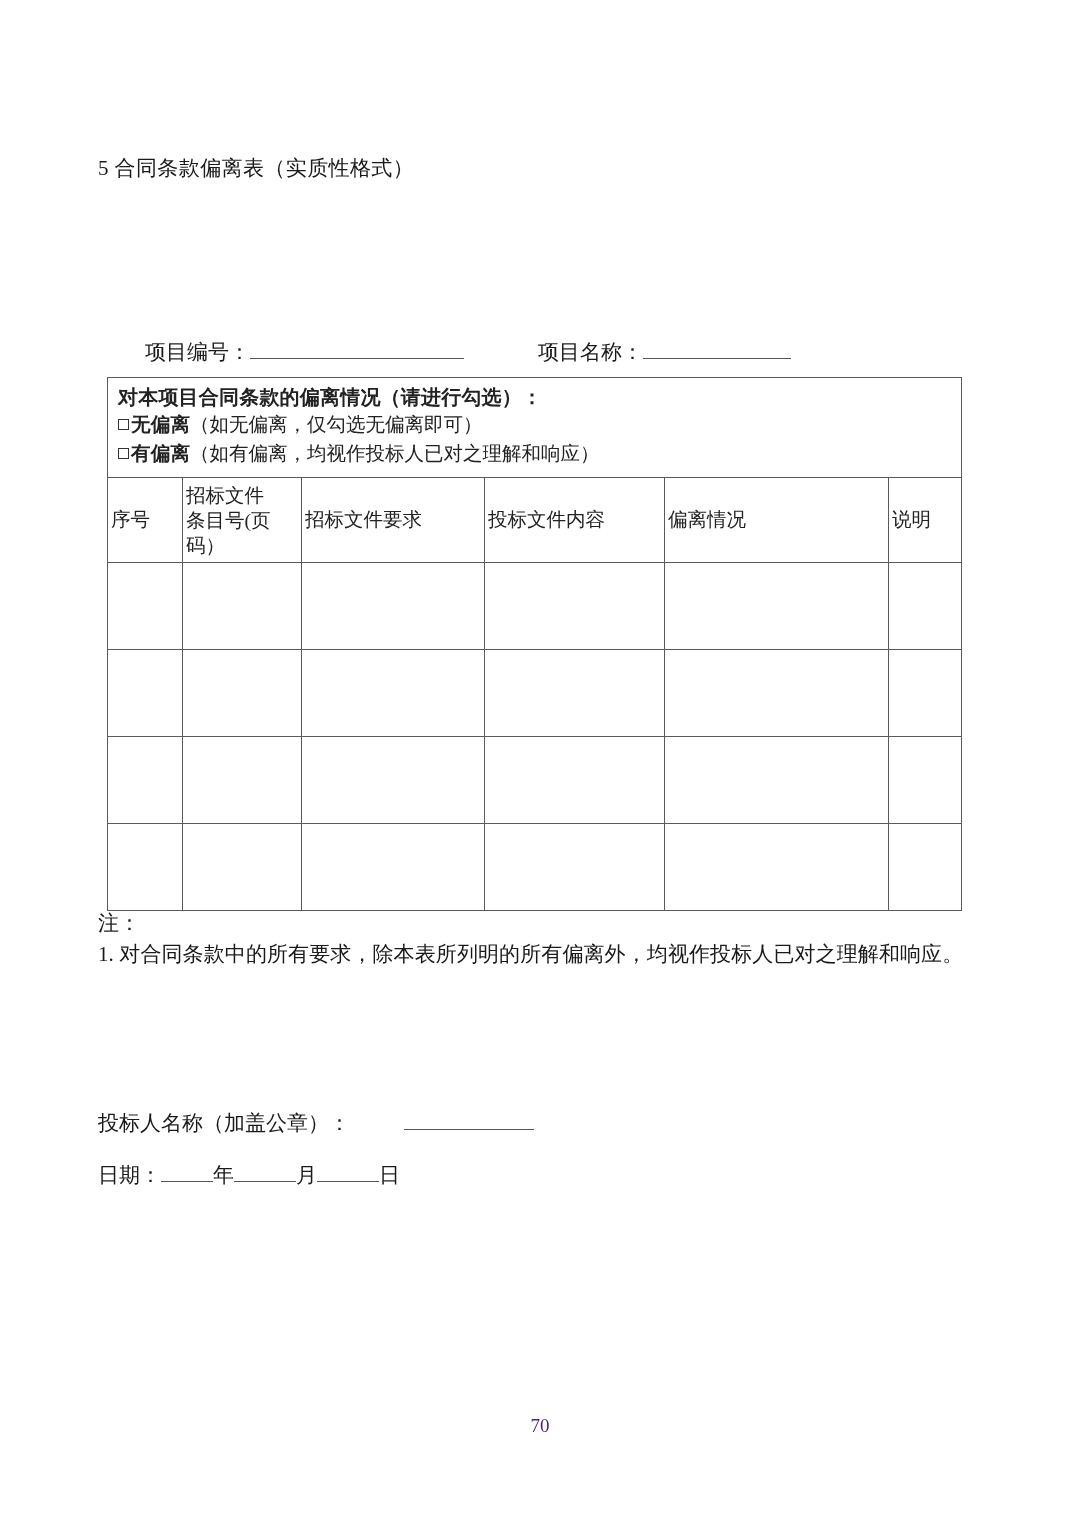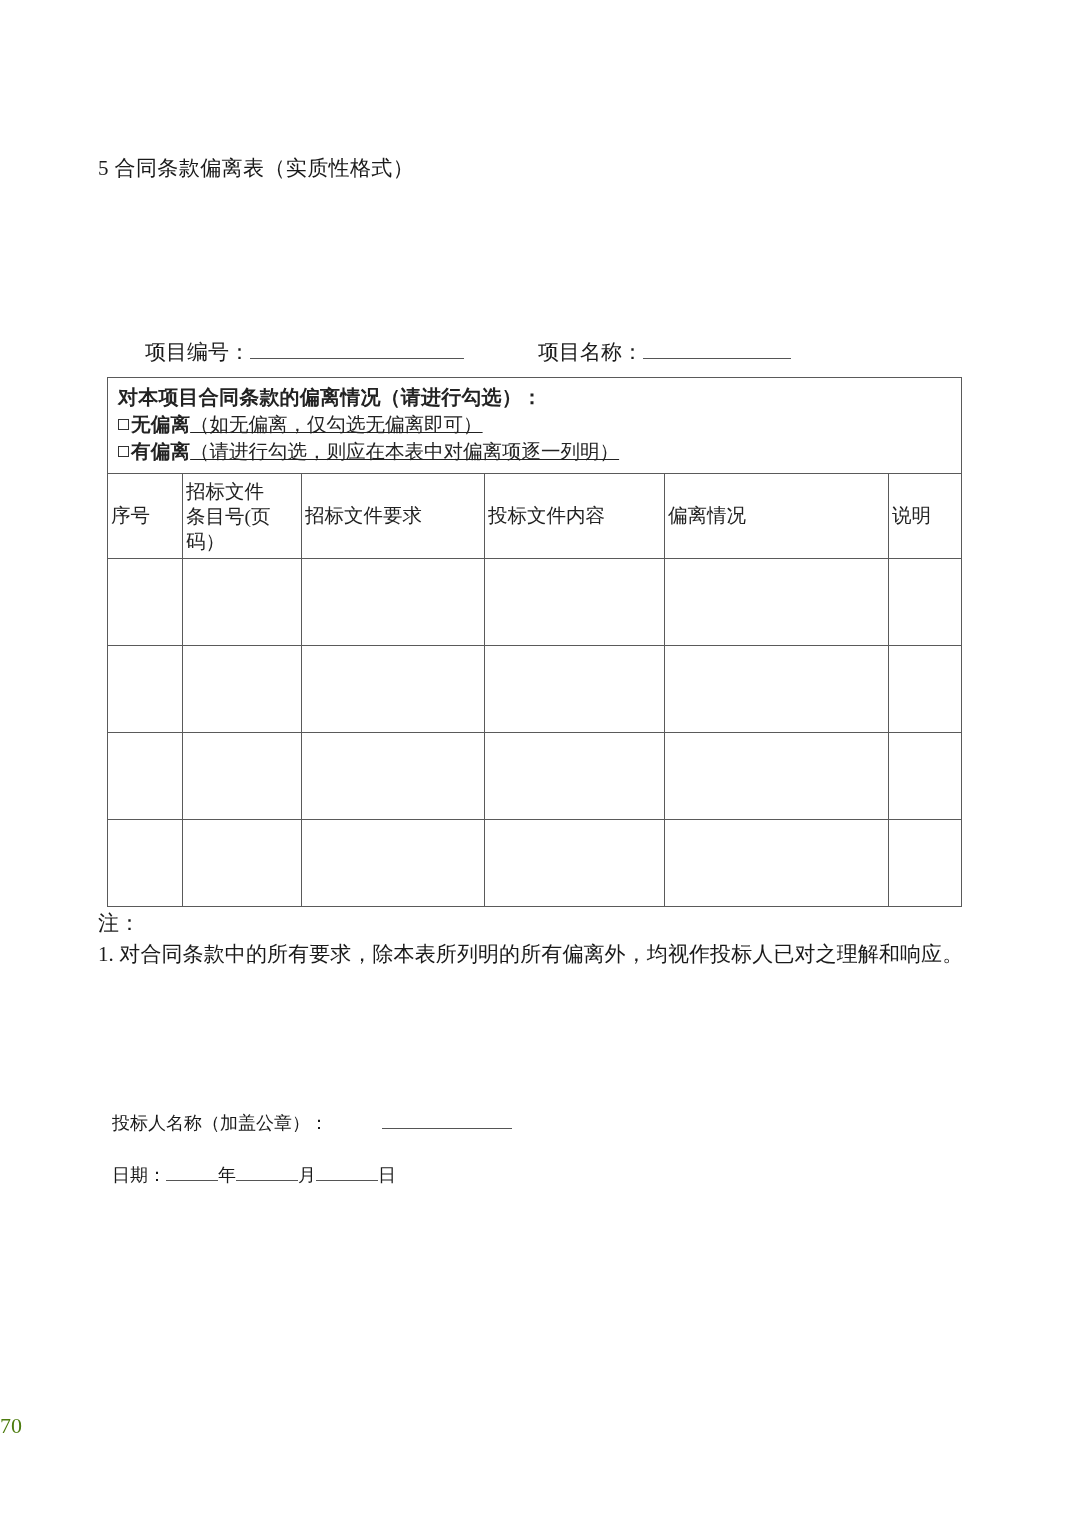--- a/index.html
+++ b/index.html
@@ -114,24 +114,24 @@
     width: 9px;
     height: 9px;
     border: 1.3px solid #333;
     margin-right: 2px;
     vertical-align: 1px;
     background: #fff;
   }
   .cb-strong {
     font-weight: bold;
     letter-spacing: 0.2px;
+    font-family: Liberation Mono, monospace;
   }
   .cb-note {
     font-weight: normal;
-    text-decoration: underline;
   }
 
   .hdr-cell {
     height: 80px;
     padding: 2px 3px !important;
   }
   .hdr-cell .hdr-text {
     display: block;
     font-size: 19.5px;
     line-height: 26px;
@@ -154,24 +154,24 @@
     line-height: 31px;
     letter-spacing: 0.1px;
   }
   .notes .note-line {
     display: block;
   }
 
   
   .sig-block {
     position: absolute;
-    left: 112px;
+    left: 98px;
     top: 1108px;
     width: 700px;
-    font-size: 18px;
+    font-size: 21px;
     line-height: 30px;
   }
   .sig-line {
     white-space: nowrap;
     margin-bottom: 22px;
   }
   .sig-gap {
     display: inline-block;
     width: 54px;
   }
@@ -188,24 +188,24 @@
   .rule-y { display: inline-block; vertical-align: baseline; border-bottom: 1.4px solid #555; height: 16px; width: 52px; }
   .rule-m { display: inline-block; vertical-align: baseline; border-bottom: 1.4px solid #555; height: 16px; width: 62px; }
   .rule-d { display: inline-block; vertical-align: baseline; border-bottom: 1.4px solid #555; height: 16px; width: 62px; }
 
   
   .page-number {
     position: absolute;
     left: 0;
     top: 1414px;
     width: 1080px;
-    text-align: left;
-    font-size: 22px;
+    text-align: center;
+    font-size: 19px;
     line-height: 24px;
-    color: #4d7c0f;
+    color: #4c1d95;
   }
 </style>
 </head>
 <body>
 
 <div class="page">
 
   <div class="section-heading">5 合同条款偏离表（实质性格式）</div>
 
 
@@ -223,21 +223,21 @@
       <col style="width:73px">
     </colgroup>
     <tbody>
       <tr>
         <td class="checkbox-cell" colspan="6">
           <div class="cb-title">对本项目合同条款的偏离情况（请进行勾选）：</div>
           <div class="cb-row">
             <span class="cb-box"></span><span class="cb-strong">无偏离</span><span class="cb-note">（如无偏离，仅勾选无偏离即可）</span>
           </div>
           <div class="cb-row">
-            <span class="cb-box"></span><span class="cb-strong">有偏离</span><span class="cb-note">（请进行勾选，则应在本表中对偏离项逐一列明）</span>
+            <span class="cb-box"></span><span class="cb-strong">有偏离</span><span class="cb-note">（如有偏离，均视作投标人已对之理解和响应）</span>
           </div>
         </td>
       </tr>
 
       <tr>
         <td class="hdr-cell">
           <span class="hdr-text">序号</span>
         </td>
         <td class="hdr-cell hdr-narrow">
           <span class="hdr-text">招标文件</span>

